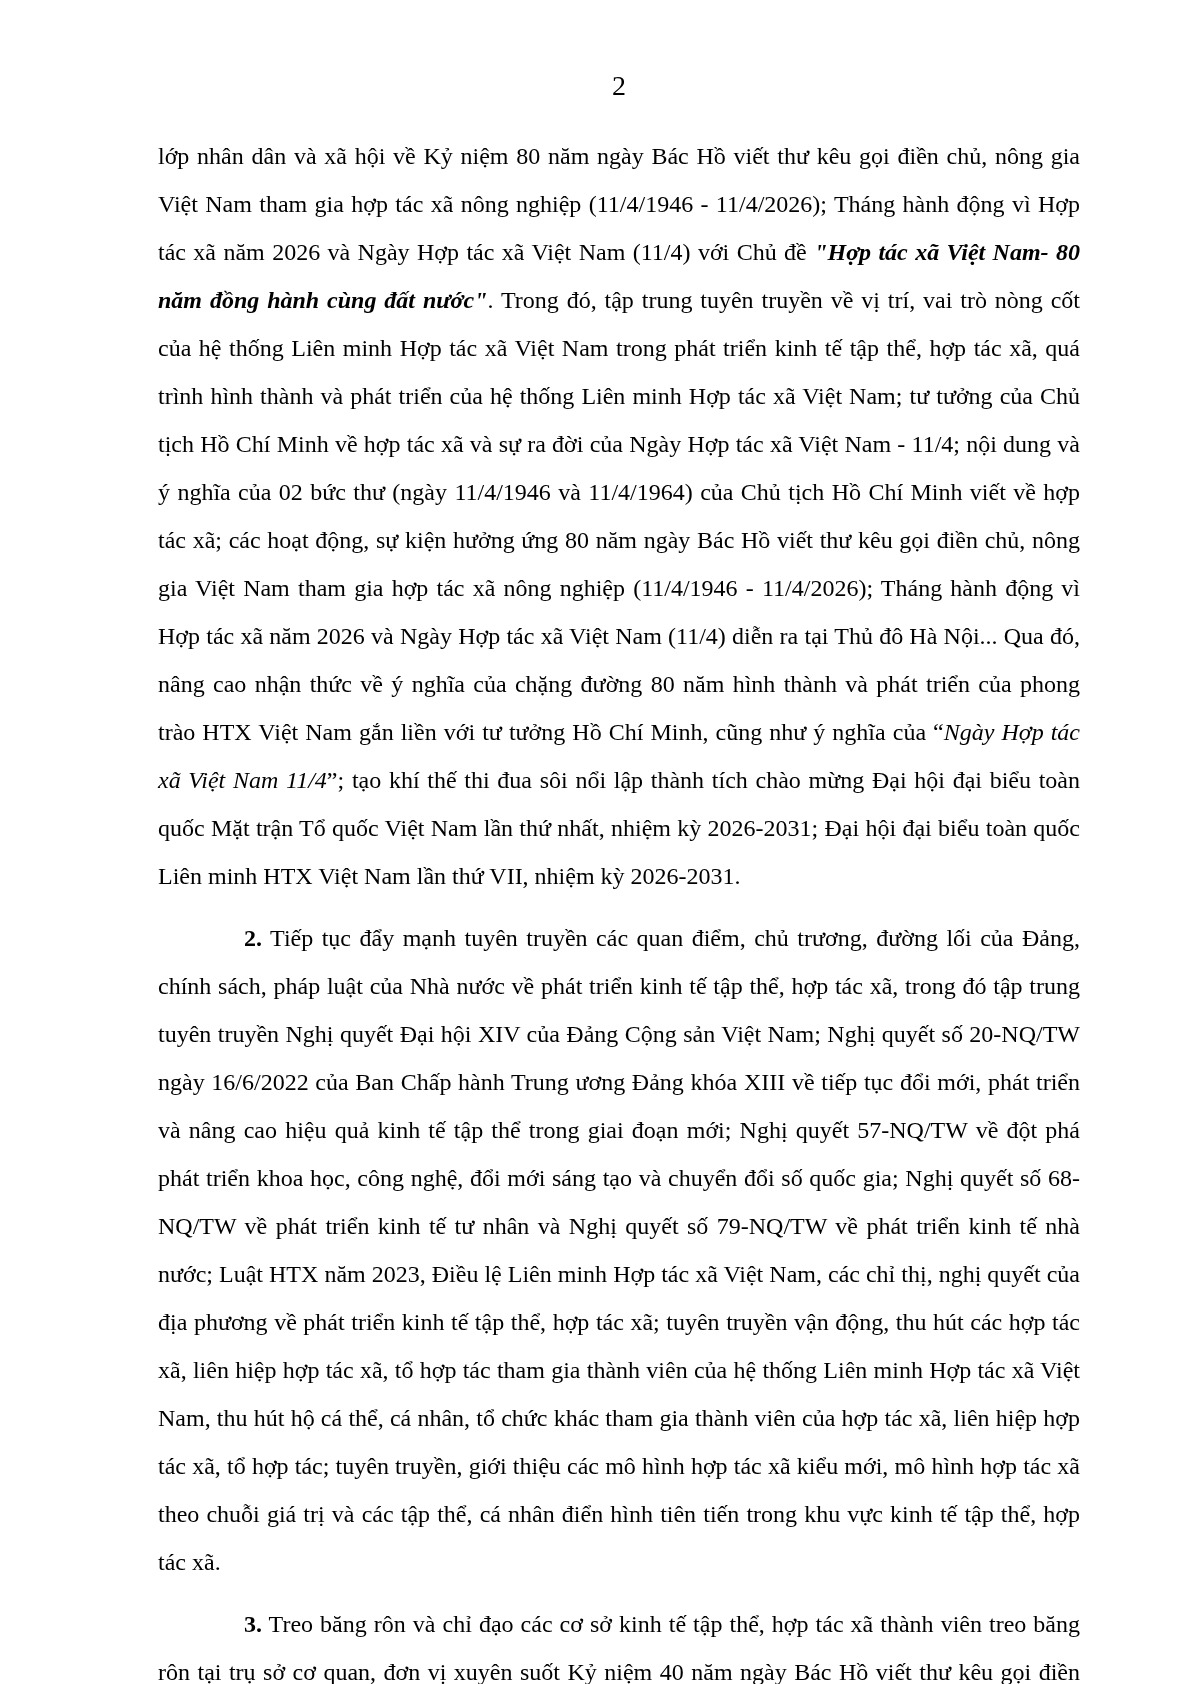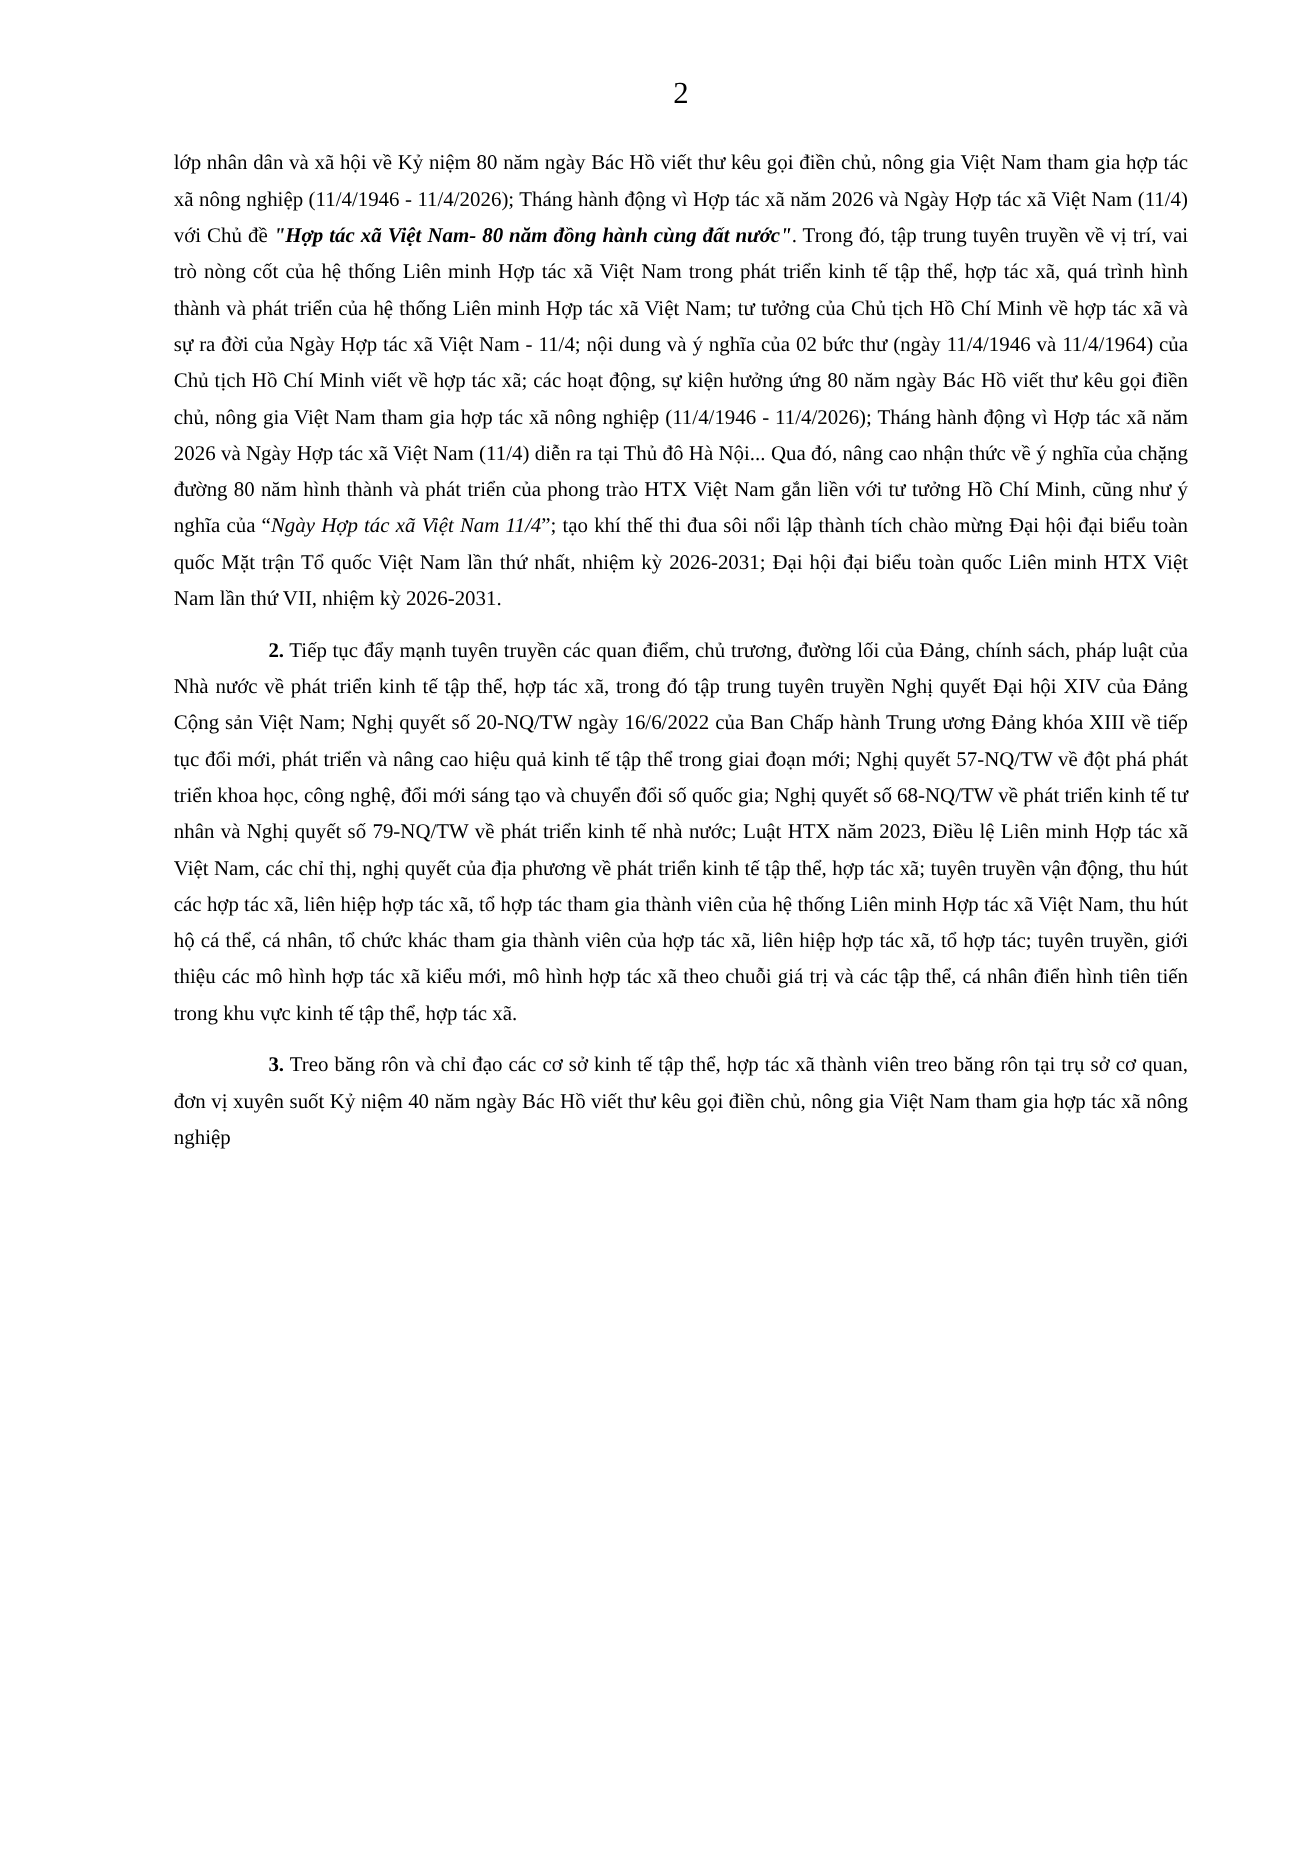--- a/index.html
+++ b/index.html
@@ -25,22 +25,22 @@
     font-size: 28px;
     line-height: 36px;
   }
   .content {
     position: absolute;
     top: 132px;
     left: 158px;
     width: 922px;
   }
   .para {
-    font-size: 19px;
-    line-height: 33px;
+    font-size: 24px;
+    line-height: 48px;
     text-align: justify;
     margin: 0 0 14px 0;
   }
   .para.indent {
     text-indent: 86px;
   }
   .b  { font-weight: bold; }
   .i  { font-style: italic; }
   .bi { font-weight: bold; font-style: italic; }
 </style>

